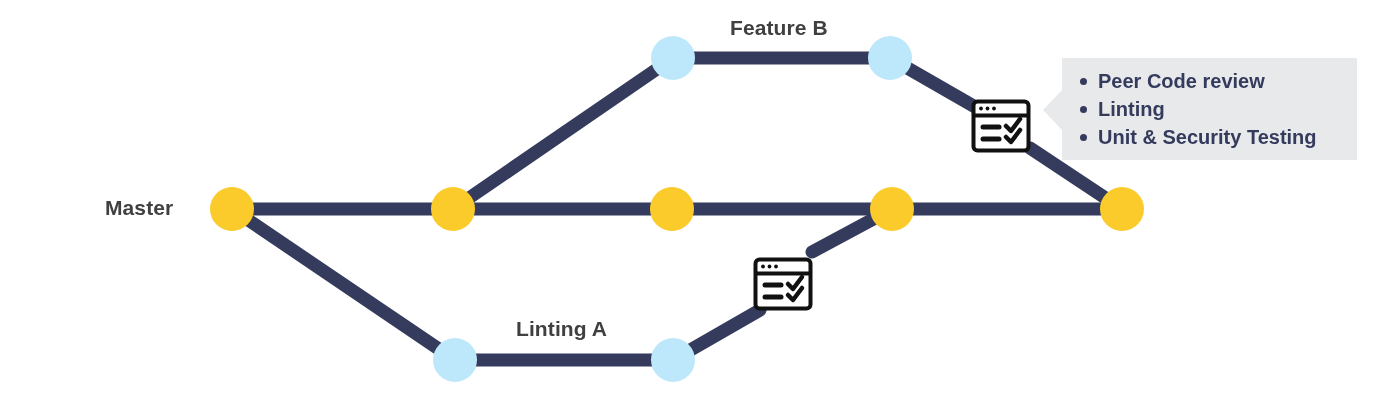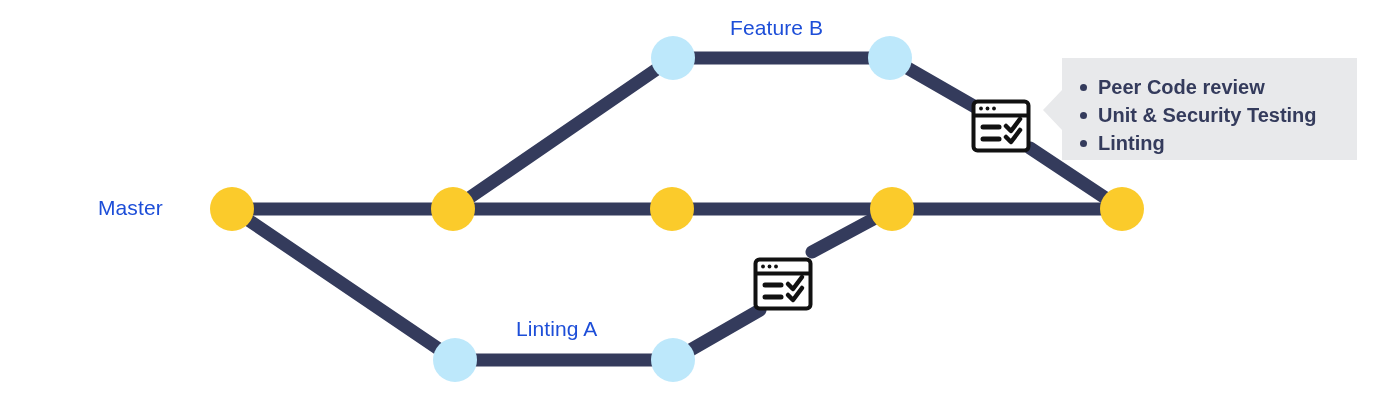--- a/index.html
+++ b/index.html
@@ -20,39 +20,39 @@
   #graph {
     position: absolute;
     left: 0;
     top: 0;
     width: 1400px;
     height: 420px;
   }
   .branch-label {
     position: absolute;
     font-family: "Liberation Sans", sans-serif;
-    font-weight: normal;
+    font-weight: bold;
     font-size: 21px;
-    color: #1d4ed8;
+    color: #404040;
     letter-spacing: 0.1px;
     white-space: nowrap;
   }
-  #label-master  { left: 98px;  top: 196px; }
+  #label-master  { left: 105px;  top: 196px; }
   #label-feature-a { left: 516px; top: 317px; }
   #label-feature-b { left: 730px; top: 16px; }
 
   .tooltip {
     position: absolute;
     left: 1062px;
     top: 58px;
     width: 295px;
     height: 102px;
     background: #E8E9EB;
     box-sizing: border-box;
-    padding: 15px 14px 9px 16px;
+    padding: 9px 14px 9px 16px;
   }
   .tooltip-tail {
     position: absolute;
     left: -19px;
     top: 32px;
     width: 0;
     height: 0;
     border-top: 20px solid transparent;
     border-bottom: 20px solid transparent;
     border-right: 19px solid #E8E9EB;
@@ -154,18 +154,18 @@
       <line x1="13" y1="41" x2="29" y2="41" stroke="#111111" stroke-width="5" stroke-linecap="round"></line>
       <polyline points="36,28 41,33 50,21" fill="none" stroke="#111111" stroke-width="4.5" stroke-linecap="round" stroke-linejoin="round"></polyline>
       <polyline points="36,39 41,44 50,32" fill="none" stroke="#111111" stroke-width="4.5" stroke-linecap="round" stroke-linejoin="round"></polyline>
     </svg>
   </div>
 
   <div class="tooltip">
     <div class="tooltip-tail"></div>
     <ul class="tip-list" id="tip-list">
         <li class="tip-item">Peer Code review</li>
+        <li class="tip-item">Linting</li>
         <li class="tip-item">Unit &amp; Security Testing</li>
-        <li class="tip-item">Linting</li>
       </ul>
   </div>
 
 </div>
 
 </body></html>

